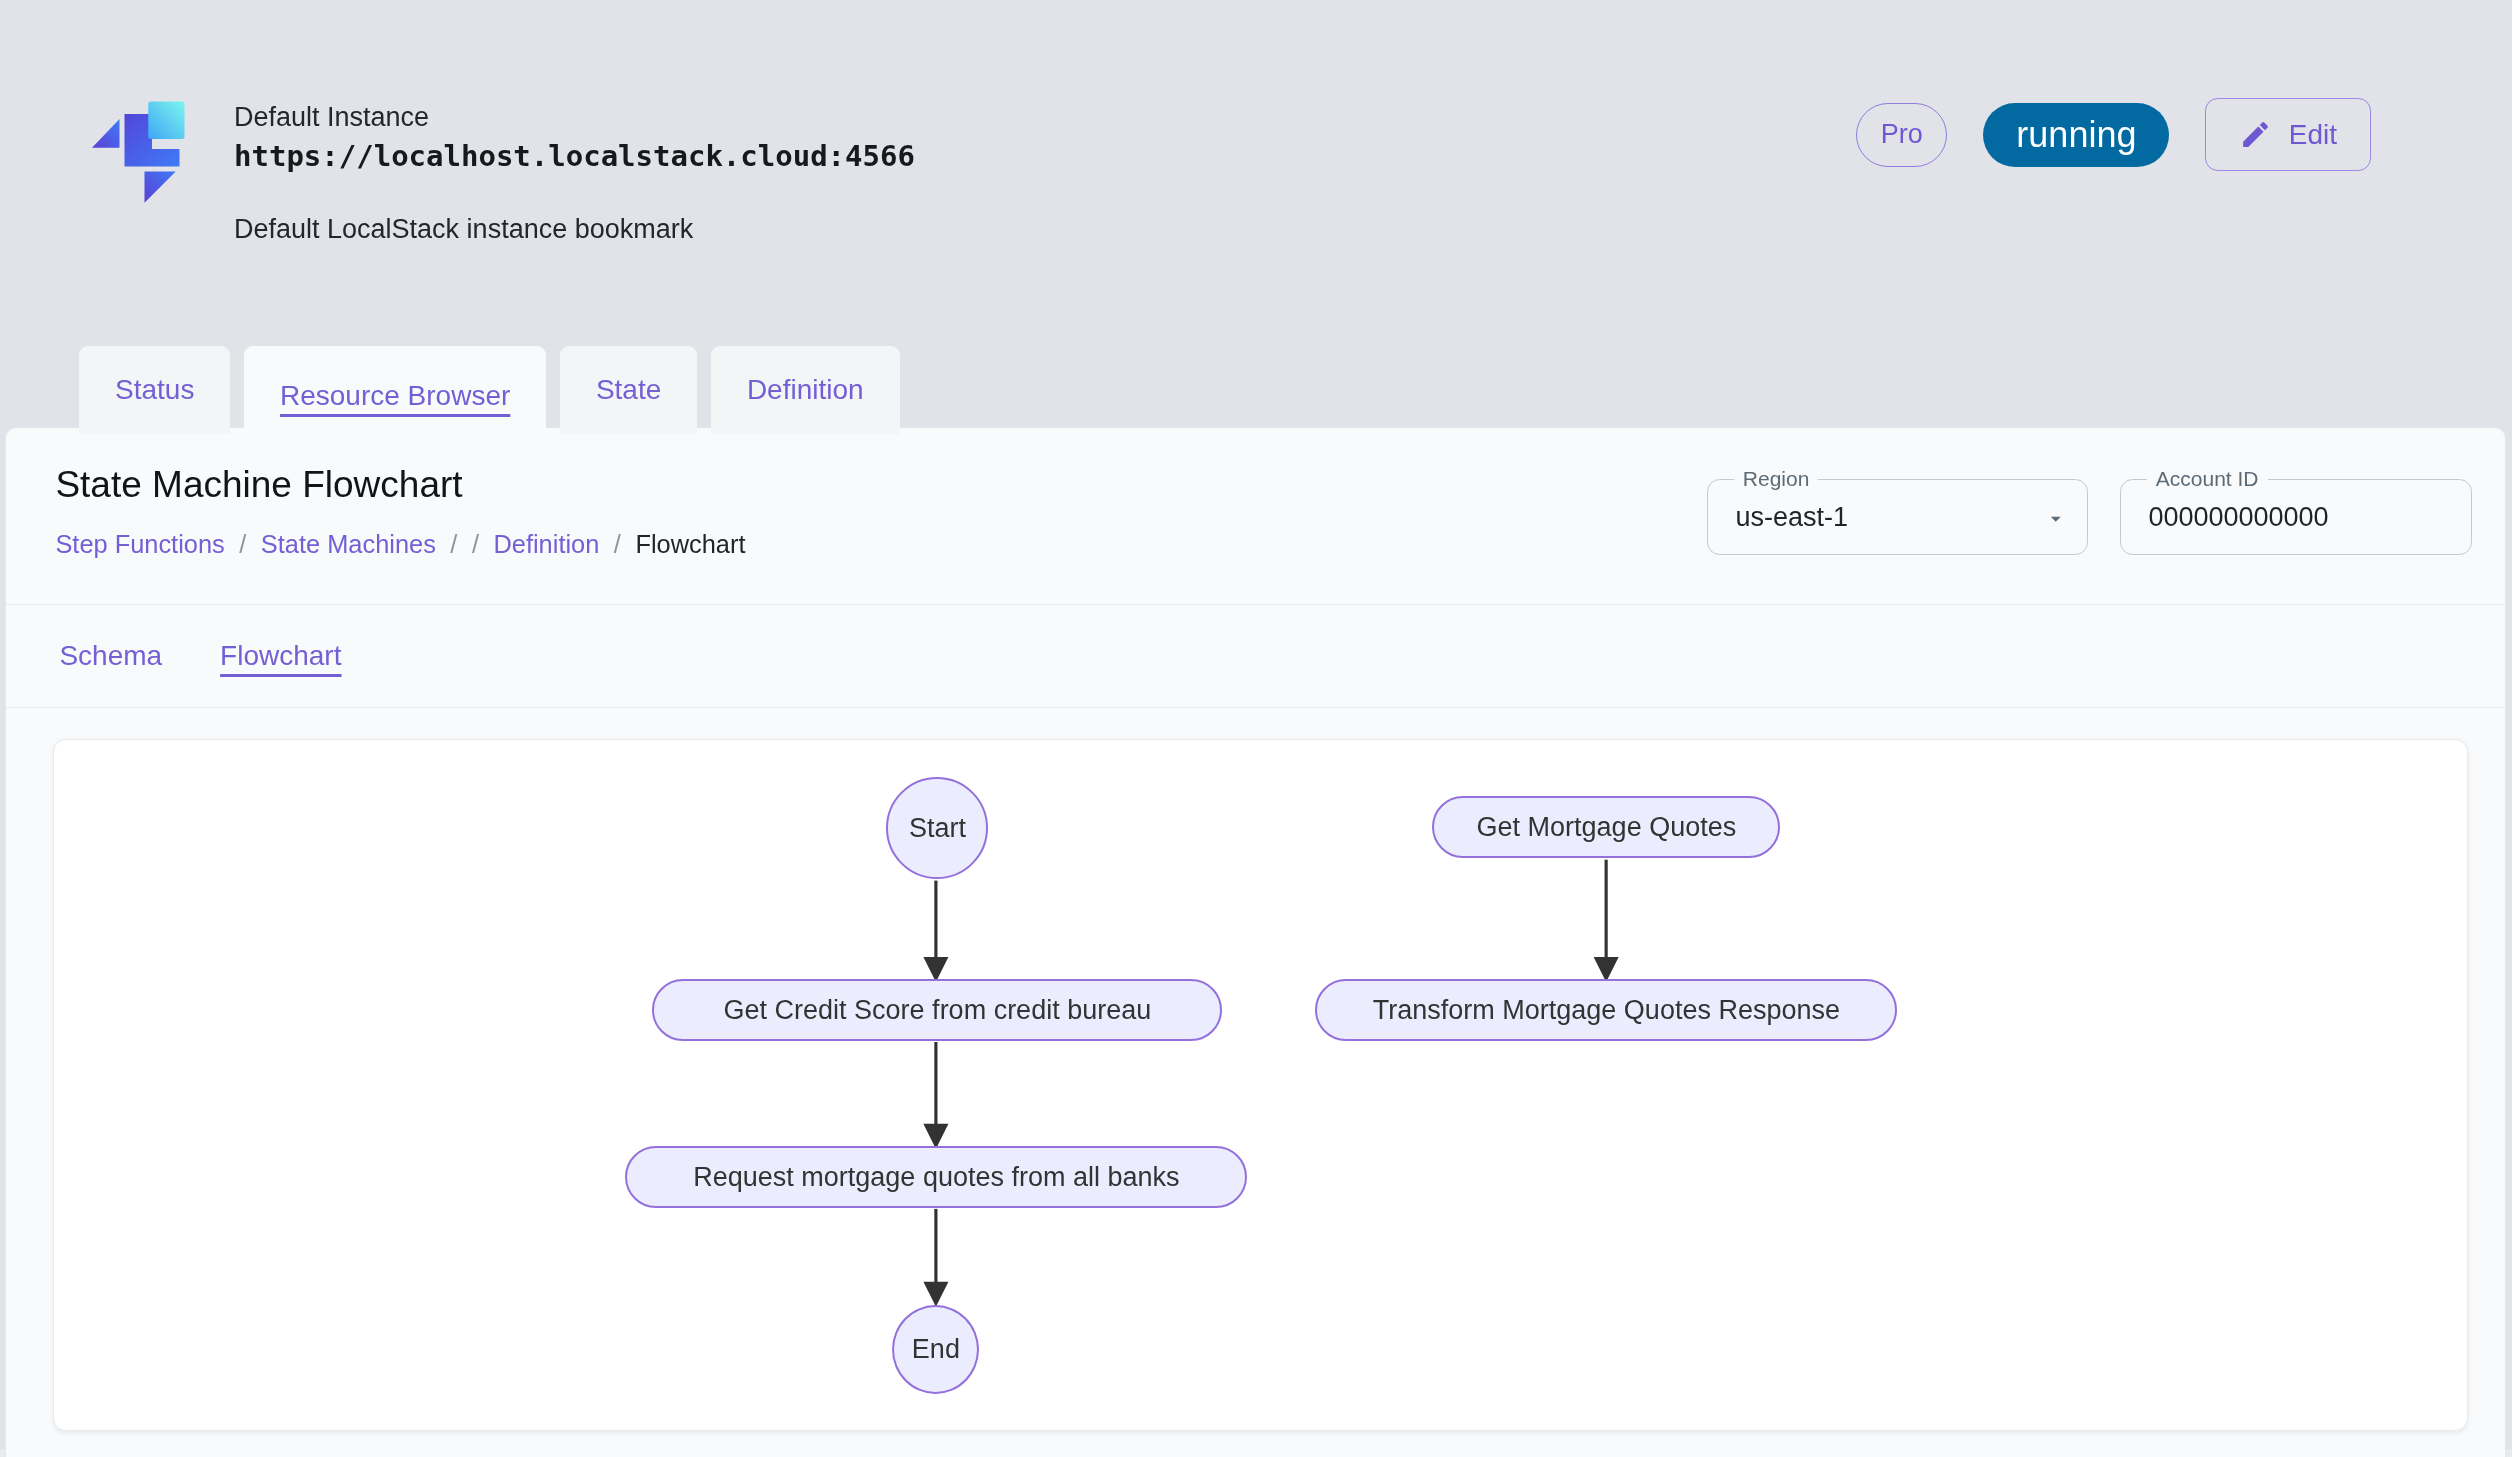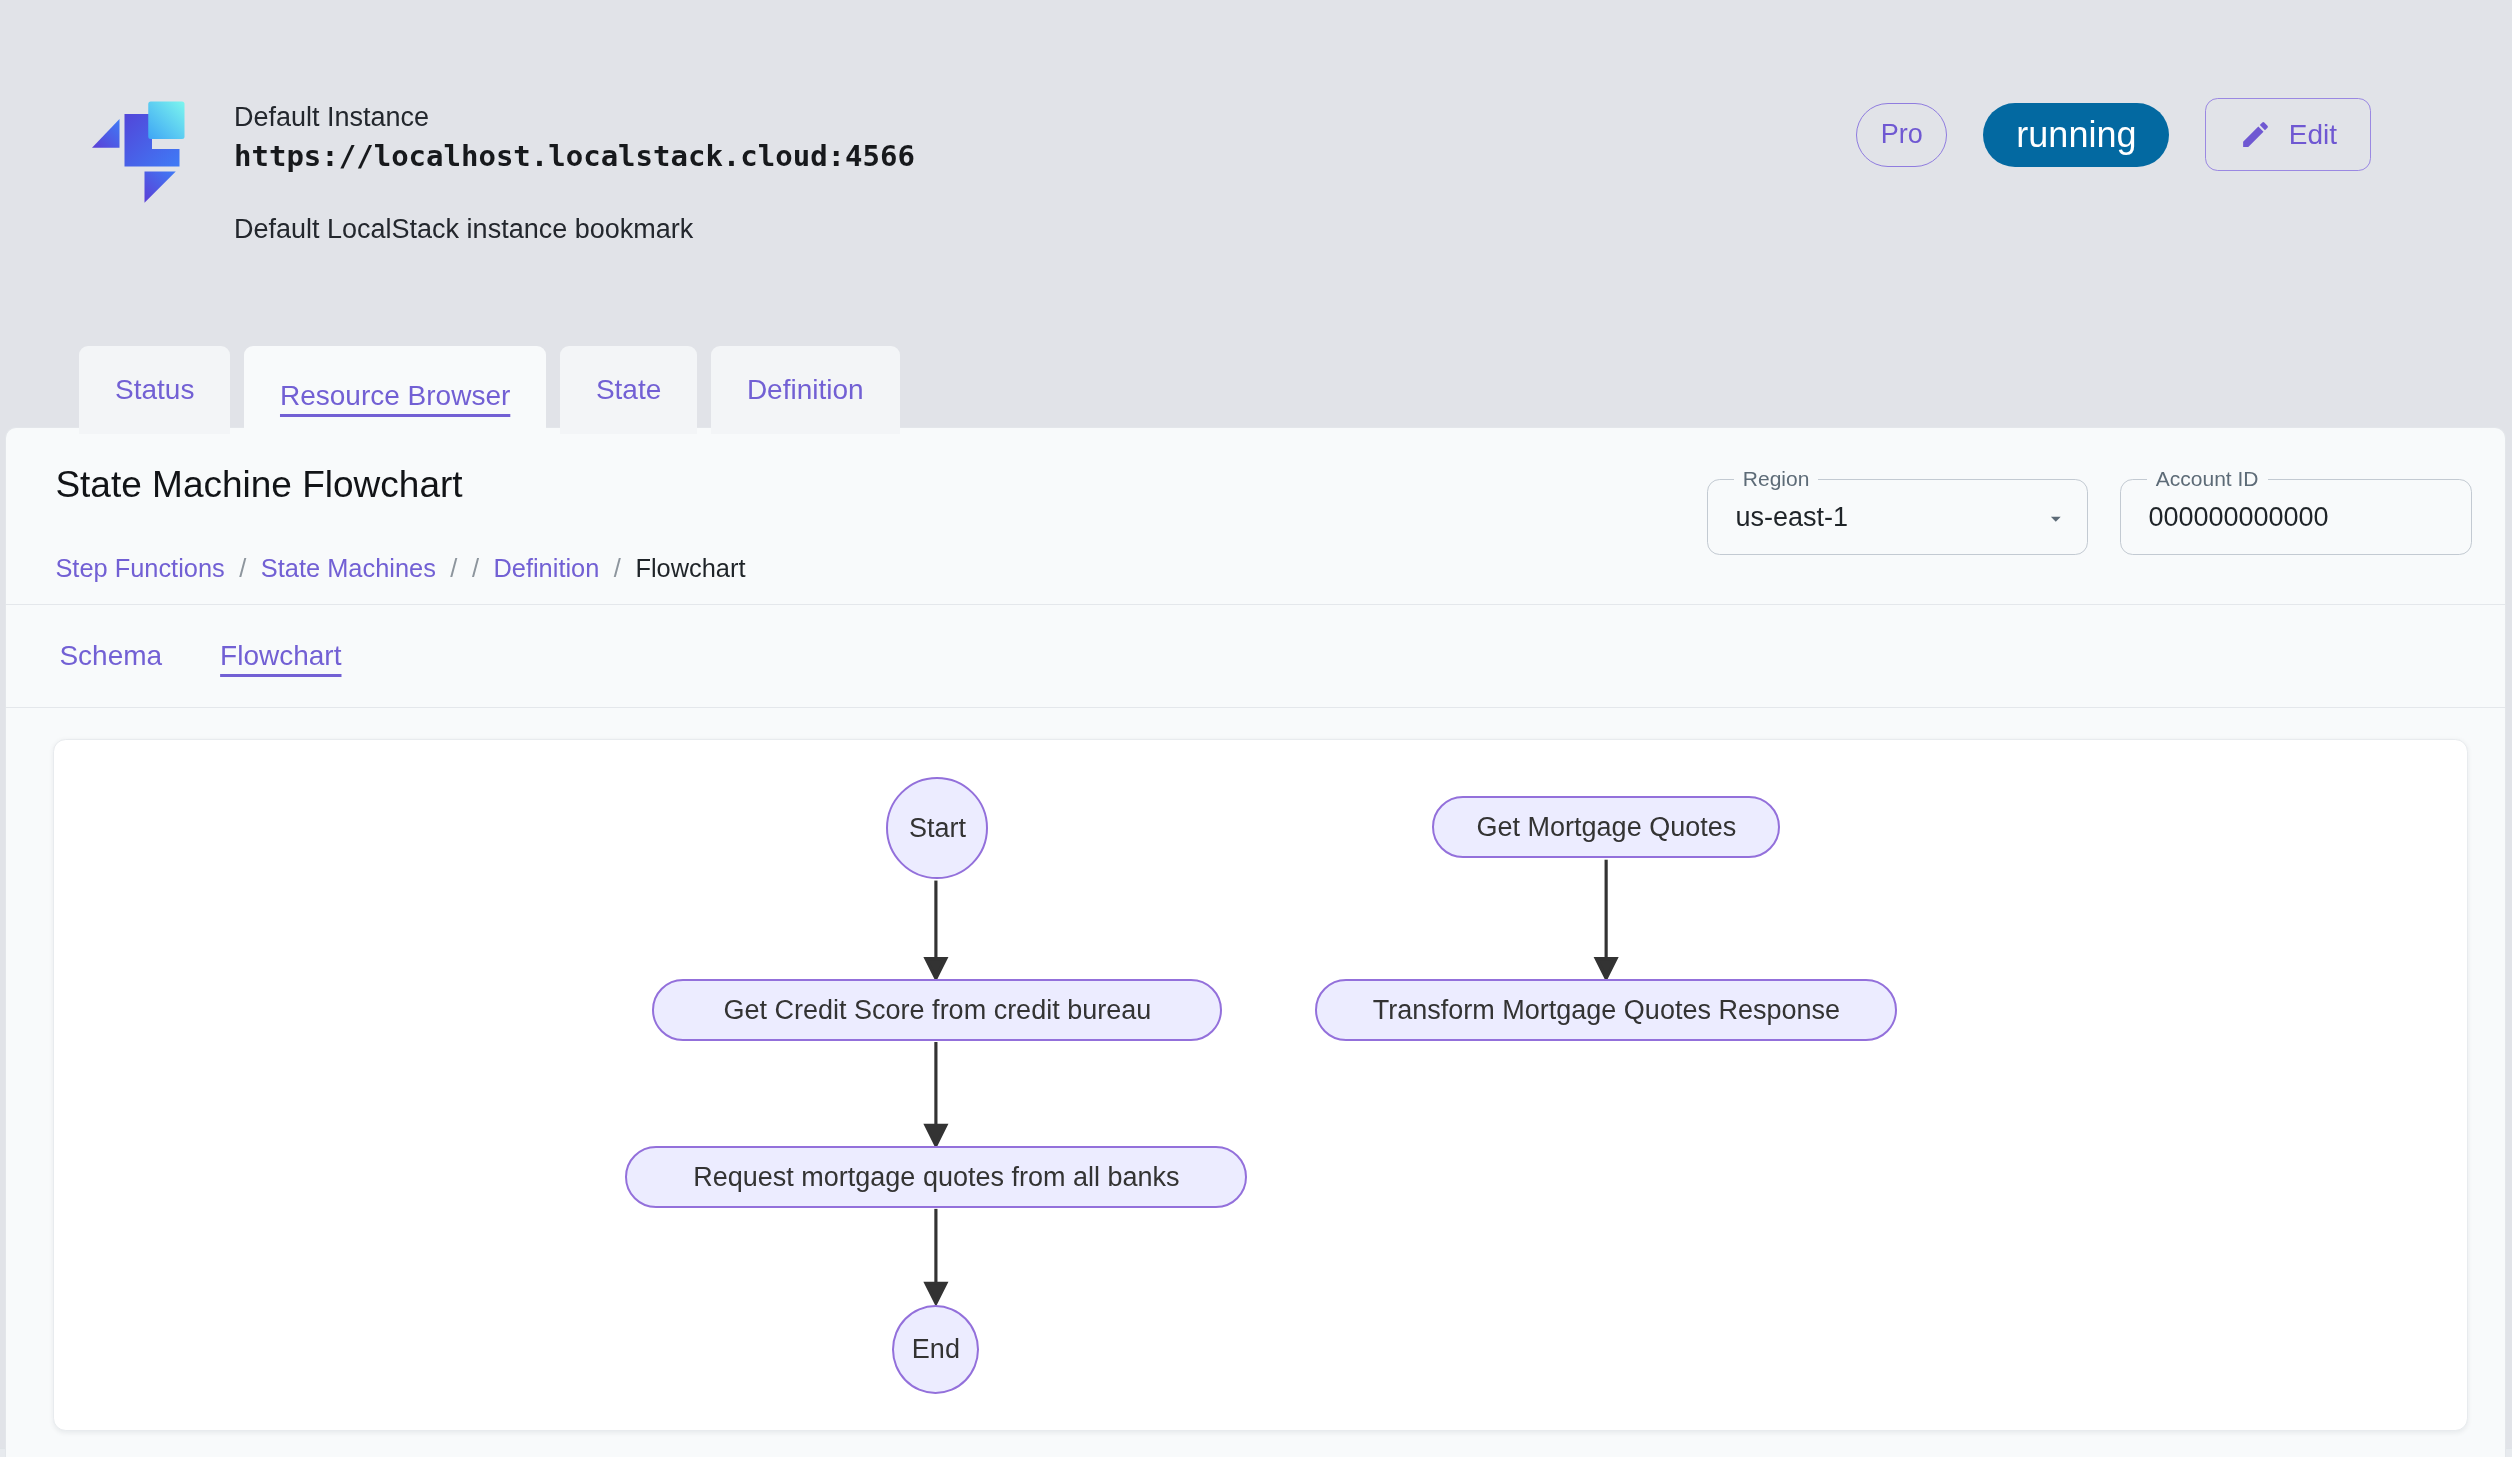--- a/index.html
+++ b/index.html
@@ -45,21 +45,21 @@
   .tab.active { background:#F8FAFB; height:100px; }
   .tab.active .tab-label { text-decoration:underline; text-decoration-thickness:2.7px; text-underline-offset:9px; }
 
   
   .panel {
     position:absolute; left:5.4px; top:427px; width:2501px; height:1030px;
     background:#F8FAFB; border:0.9px solid #E3E6EA; border-bottom:none; border-radius:11px 11px 0 0; z-index:2;
   }
   .panel-header { position:relative; height:176px; }
   .page-title { position:absolute; left:49px; top:36px; font-size:37px; font-weight:400; color:#121417; }
-  .breadcrumb { position:absolute; left:49px; top:102px; font-size:25.4px; display:flex; gap:14.5px; align-items:center; white-space:nowrap;margin-top:24px; }
+  .breadcrumb { position:absolute; left:49px; top:102px; font-size:25.4px; display:flex; gap:14.5px; align-items:center; white-space:nowrap; }
   .crumb-link { color:#7260D4; text-decoration:none; cursor:pointer; }
   .crumb-sep { color:#8D959D; }
   .crumb-current { color:#1F2428; }
 
   .field { position:absolute; top:51px; height:76px; border:1.8px solid #C3CAD2; border-radius:12.7px; background:transparent; }
   .field-label {
     position:absolute; left:25.4px; top:-14.5px; padding:0 9px; background:#F8FAFB;
     font-size:21px; color:#5D6B77; line-height:25.4px;
   }
   .field-value { position:absolute; left:27px; top:0; height:100%; display:flex; align-items:center; font-size:27px; color:#1F2428; }

